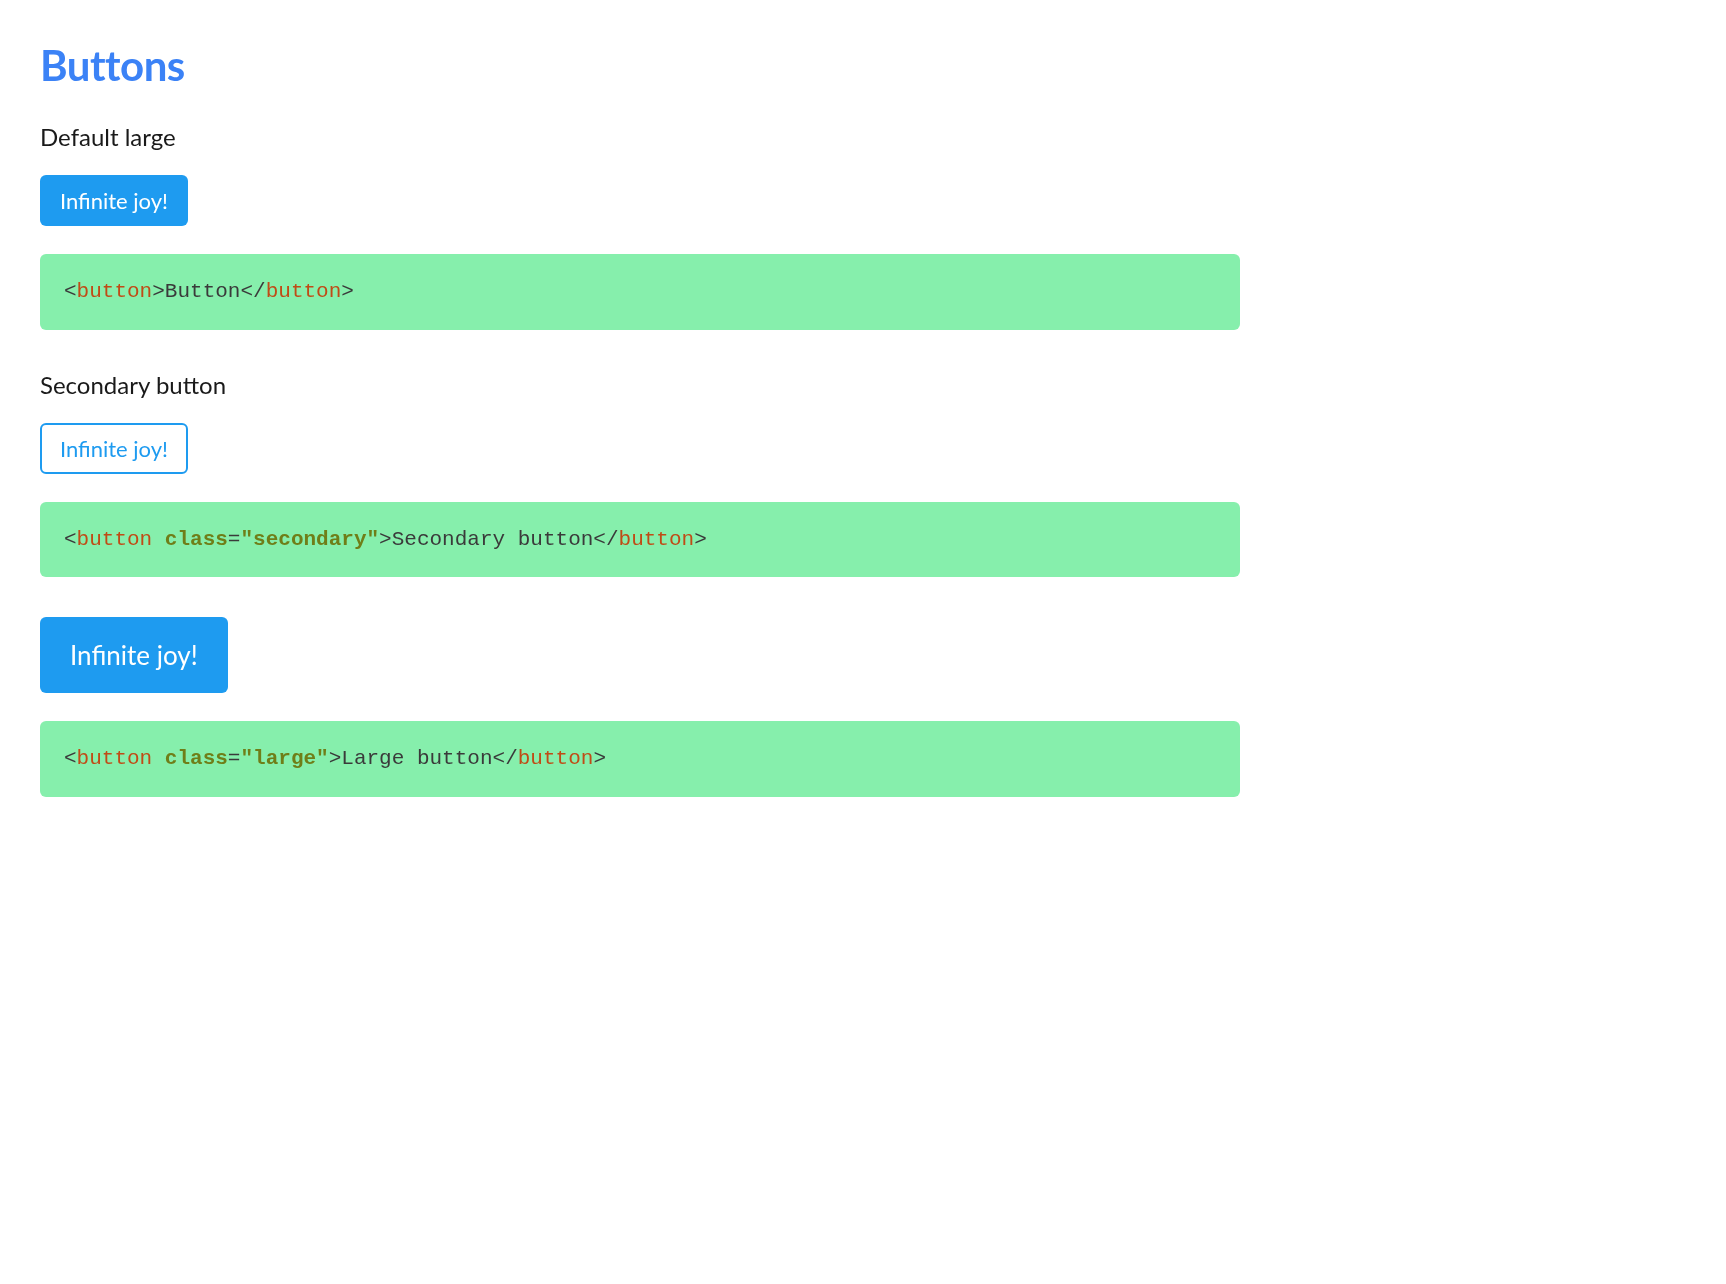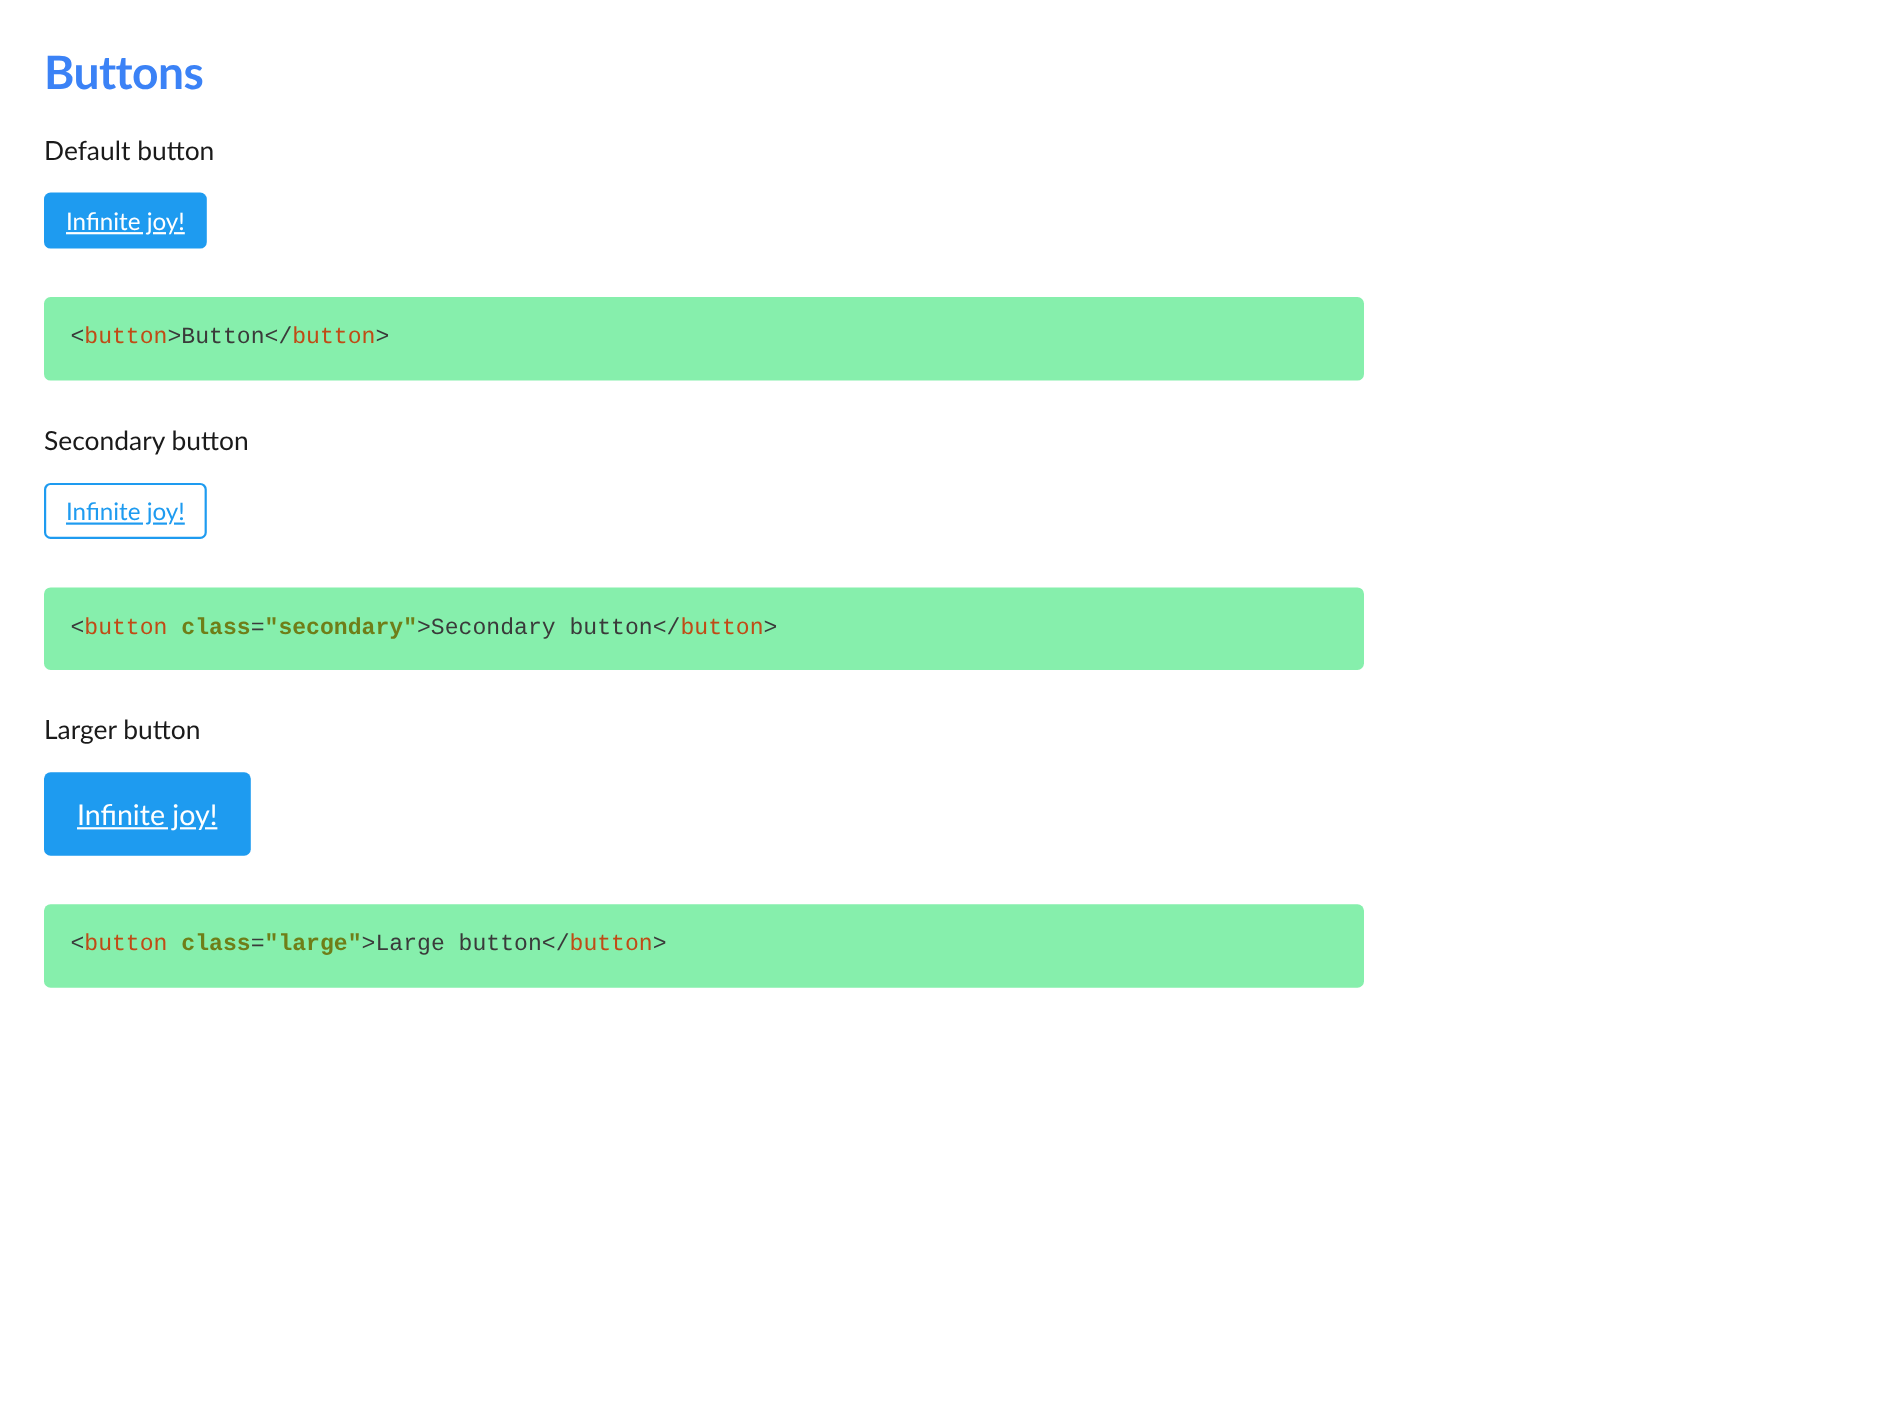--- a/index.html
+++ b/index.html
@@ -37,22 +37,21 @@
       display: inline-block;
       background: #1e9bf0;
       color: #ffffff;
       border: none;
       border-radius: 6px;
       padding: 12px 20px;
       font-size: 22px;
       font-weight: 400;
       cursor: pointer;
       font-family: inherit;
-      margin-bottom: 44px;
-      text-decoration: underline;
+      margin-bottom: 28px;
     }
     .btn.secondary {
       background: #ffffff;
       color: #1e9bf0;
       border: 2px solid #1e9bf0;
       padding: 10px 18px;
     }
     .btn.large {
       padding: 22px 30px;
       font-size: 26px;
@@ -74,29 +73,28 @@
     .tok-eq { color: #3a3a3a; }
     .tok-text { color: #3a3a3a; }
   </style>
 </head>
 <body>
 
 <div class="container">
   <h1>Buttons</h1>
 
   <div class="section">
-    <h3>Default button</h3>
+    <h3>Default large</h3>
     <button class="btn">Infinite joy!</button>
     <div class="code-block"><span class="tok-punct">&lt;</span><span class="tok-tag">button</span><span class="tok-punct">&gt;</span><span class="tok-text">Button</span><span class="tok-punct">&lt;/</span><span class="tok-tag">button</span><span class="tok-punct">&gt;</span></div>
   </div>
 
   <div class="section">
     <h3>Secondary button</h3>
     <button class="btn secondary">Infinite joy!</button>
     <div class="code-block"><span class="tok-punct">&lt;</span><span class="tok-tag">button</span><span> </span><span class="tok-attr">class</span><span class="tok-eq">=</span><span class="tok-attr">"secondary"</span><span class="tok-punct">&gt;</span><span class="tok-text">Secondary button</span><span class="tok-punct">&lt;/</span><span class="tok-tag">button</span><span class="tok-punct">&gt;</span></div>
   </div>
 
   <div class="section">
-    <h3>Larger button</h3>
     <button class="btn large">Infinite joy!</button>
     <div class="code-block"><span class="tok-punct">&lt;</span><span class="tok-tag">button</span><span> </span><span class="tok-attr">class</span><span class="tok-eq">=</span><span class="tok-attr">"large"</span><span class="tok-punct">&gt;</span><span class="tok-text">Large button</span><span class="tok-punct">&lt;/</span><span class="tok-tag">button</span><span class="tok-punct">&gt;</span></div>
   </div>
 </div>
 
 </body></html>

